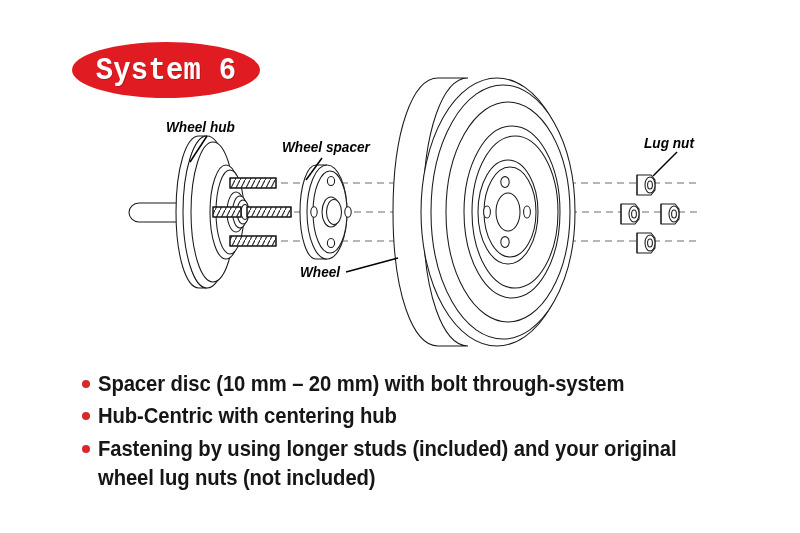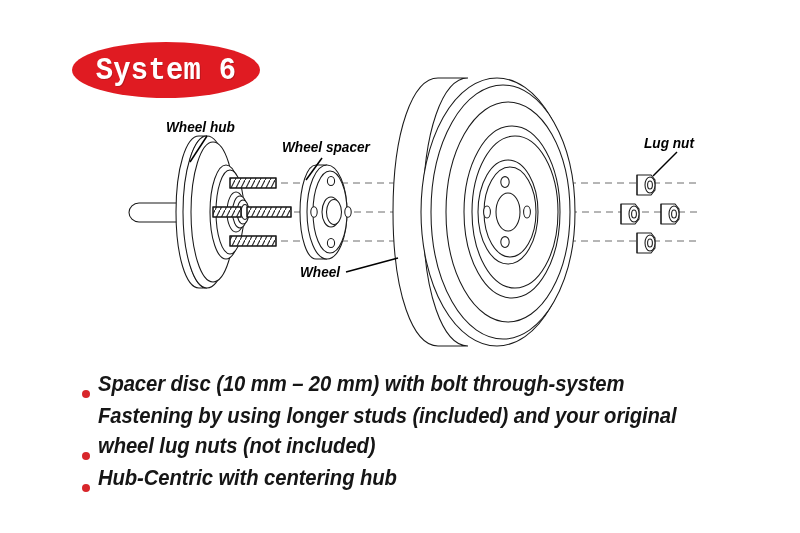--- a/index.html
+++ b/index.html
@@ -73,23 +73,22 @@
 
   
   #bullet-list {
     position: absolute;
     left: 82px;
     top: 369px;
     width: 660px;
   }
   .bullet-row {
     display: flex;
-    align-items: flex-end;
+    align-items: flex-start;
     margin-bottom: 3px;
-    font-style: italic;
   }
   .bullet-dot {
     flex: 0 0 auto;
     width: 8px;
     height: 8px;
     border-radius: 50%;
     background: #d8262b;
     margin-top: 11px;
     margin-right: 8px;
   }
@@ -254,20 +253,20 @@
 <div class="callout-label" id="label-lug-nut">Lug nut</div>
 <div class="callout-label" id="label-wheel">Wheel</div>
 
 <div id="bullet-list">
   <div class="bullet-row">
     <span class="bullet-dot"></span>
     <span class="bullet-text">Spacer disc (10 mm – 20 mm) with bolt through-system</span>
   </div>
   <div class="bullet-row">
     <span class="bullet-dot"></span>
+    <span class="bullet-text">Hub-Centric with centering hub</span>
+  </div>
+  <div class="bullet-row">
+    <span class="bullet-dot"></span>
     <span class="bullet-text">Fastening by using longer studs (included) and your original
 wheel lug nuts (not included)</span>
   </div>
-  <div class="bullet-row">
-    <span class="bullet-dot"></span>
-    <span class="bullet-text">Hub-Centric with centering hub</span>
-  </div>
 </div>
 
 </body></html>

